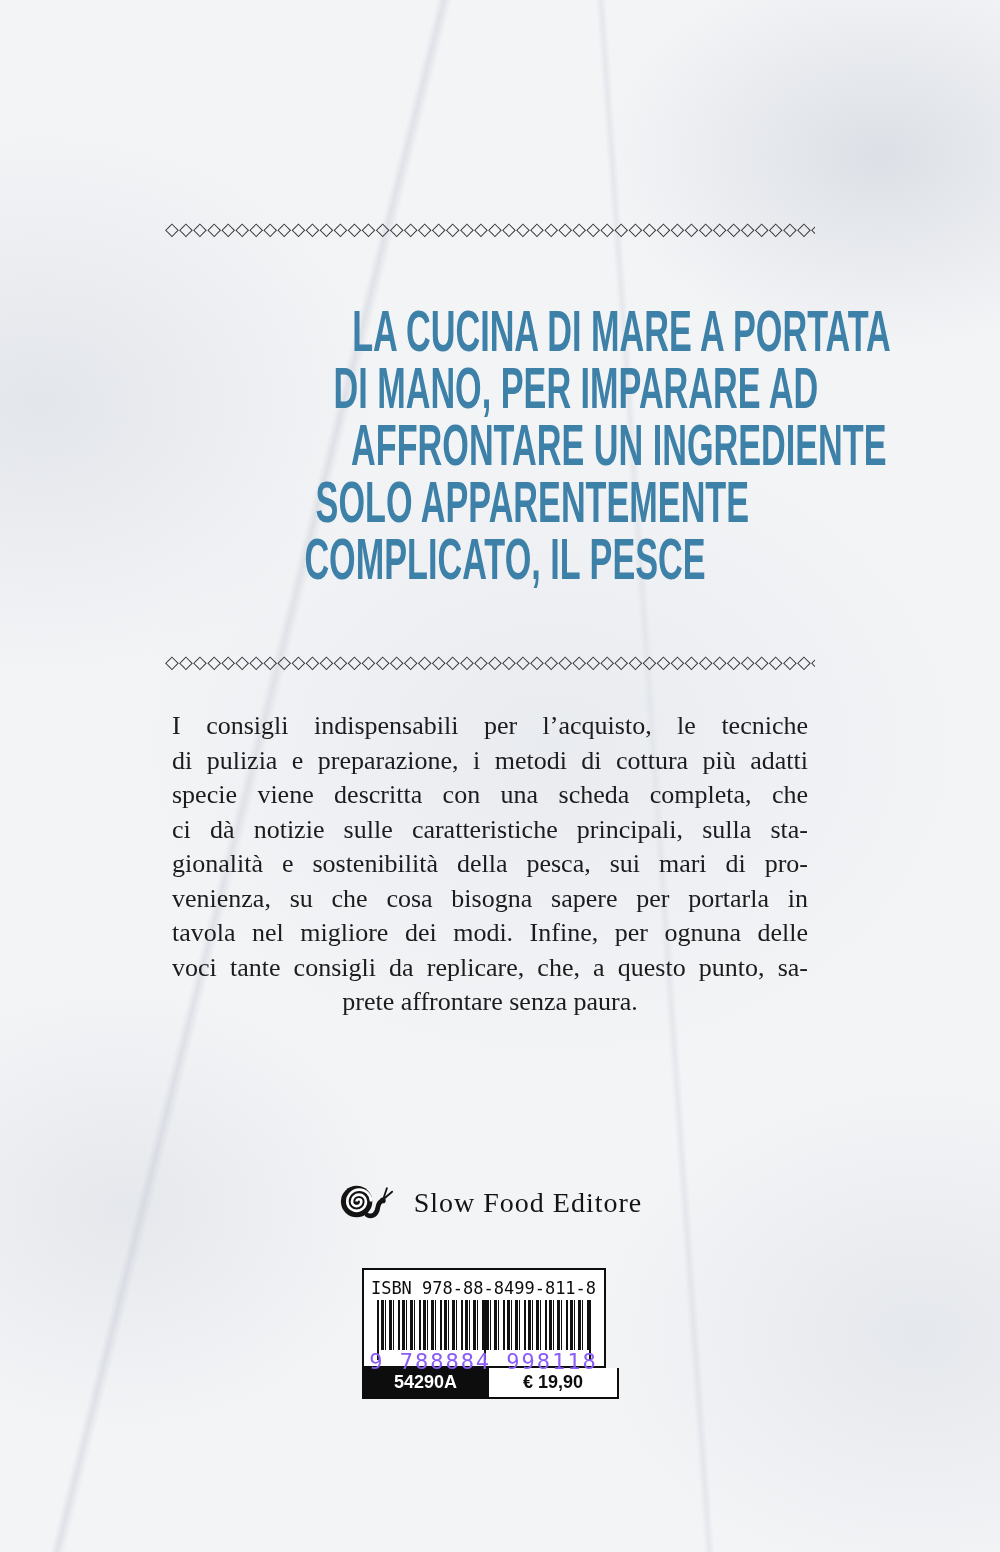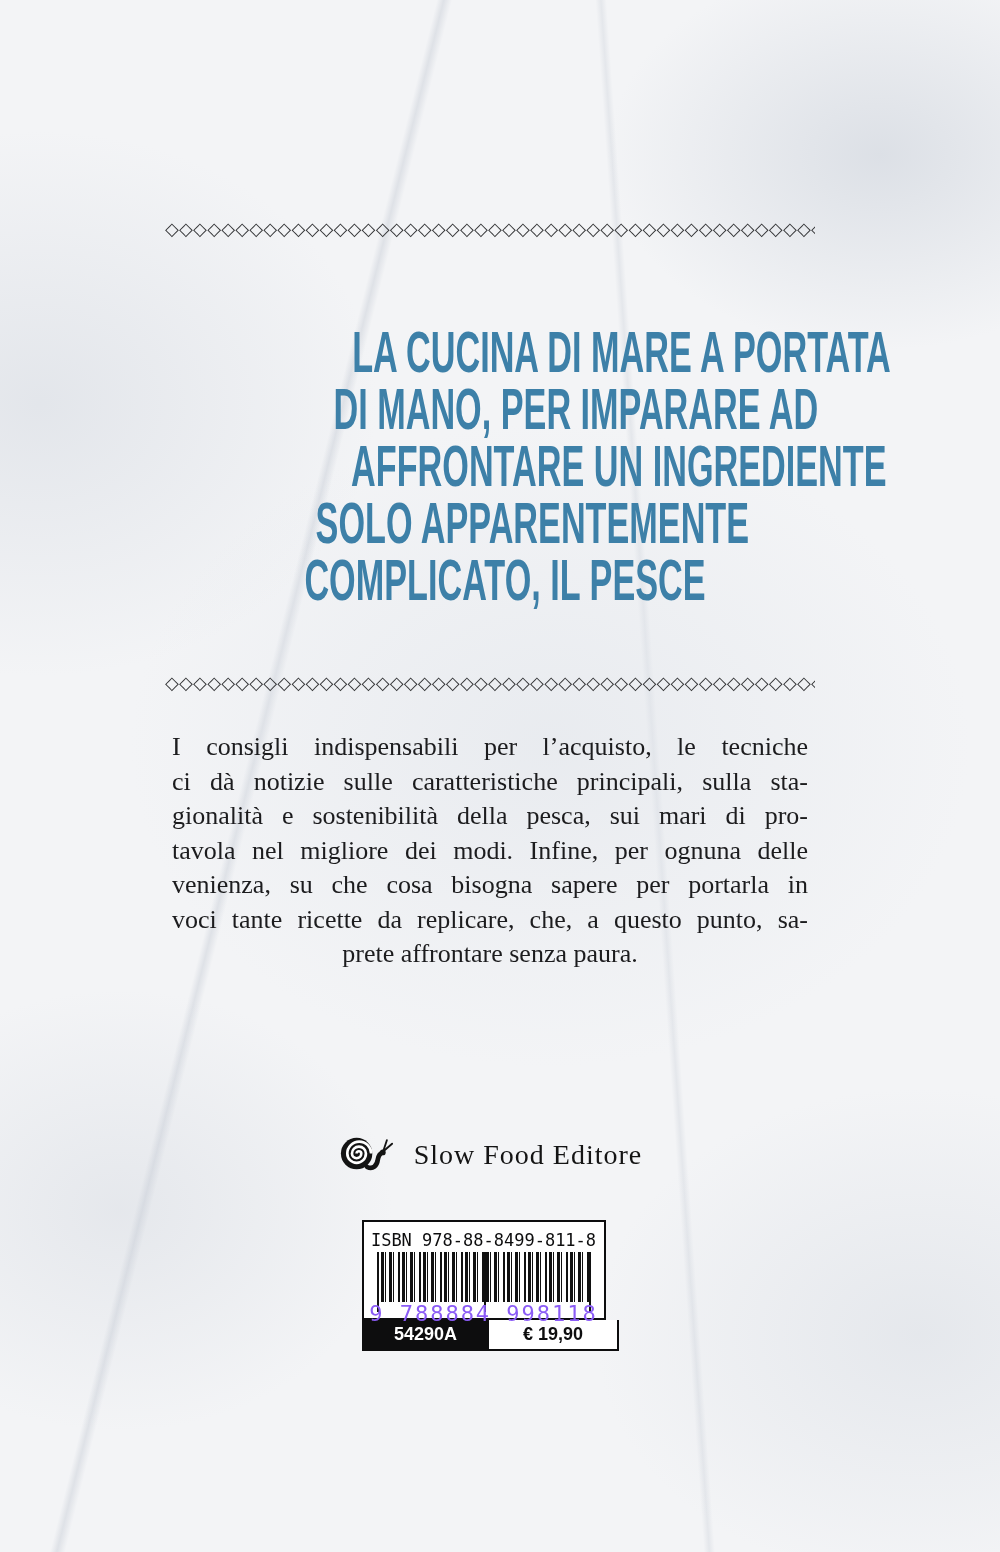--- a/index.html
+++ b/index.html
@@ -26,21 +26,21 @@
     color:#333436;
     text-align:center;
     white-space:nowrap;
     overflow:hidden;
     letter-spacing:0.2px;
   }
   .divider-top{margin-top:220px;}
   .divider-bottom{margin-top:66px;}
 
   .headline{
-    margin-top:85px;
+    margin-top:64px;
     color:#3d80a8;
     font-family:"Liberation Sans", sans-serif;
     font-weight:700;
     font-size:58px;
     line-height:57px;
     text-align:left;
   }
   .hl{
     width:max-content;
     margin:0 auto;
@@ -148,25 +148,27 @@
       <div class="hl">DI MANO, PER IMPARARE AD</div>
       <div class="hl">AFFRONTARE UN INGREDIENTE</div>
       <div class="hl">SOLO APPARENTEMENTE</div>
       <div class="hl">COMPLICATO, IL PESCE</div>
     </div>
 
     <div class="divider divider-bottom">◇◇◇◇◇◇◇◇◇◇◇◇◇◇◇◇◇◇◇◇◇◇◇◇◇◇◇◇◇◇◇◇◇◇◇◇◇◇◇◇◇◇◇◇◇◇◇◇◇◇◇◇◇◇◇◇◇◇◇</div>
 
     <div class="body-text">
       <div class="bodyline">I consigli indispensabili per l’acquisto, le tecniche</div>
+      <div class="bodyline">di pulizia e preparazione, i metodi di cottura più adatti</div>
+      <div class="bodyline">specie viene descritta con una scheda completa, che</div>
       <div class="bodyline">ci dà notizie sulle caratteristiche principali, sulla sta-</div>
       <div class="bodyline">gionalità e sostenibilità della pesca, sui mari di pro-</div>
+      <div class="bodyline">venienza, su che cosa bisogna sapere per portarla in</div>
       <div class="bodyline">tavola nel migliore dei modi. Infine, per ognuna delle</div>
-      <div class="bodyline">venienza, su che cosa bisogna sapere per portarla in</div>
-      <div class="bodyline">voci tante ricette da replicare, che, a questo punto, sa-</div>
+      <div class="bodyline">voci tante consigli da replicare, che, a questo punto, sa-</div>
       <div class="bodyline last">prete affrontare senza paura.</div>
     </div>
 
     <div class="publisher">
       <span>
         <svg width="64" height="46" viewBox="0 0 110 78" aria-hidden="true">
           <circle cx="32" cy="40" r="27" fill="#141414"></circle>
           <path d="M32 40 a4 4 0 0 1 8 0 a8 8 0 0 1 -16 0 a12 12 0 0 1 24 0 a16 16 0 0 1 -32 0 a20.5 20.5 0 0 1 41 0" fill="none" stroke="#ffffff" stroke-width="4.6"></path>
           <path d="M50 63 C60 68 67 61 68.5 50 C69.5 43 72 39.5 77 38" fill="none" stroke="#141414" stroke-width="8" stroke-linecap="round"></path>
           <circle cx="77" cy="38" r="5" fill="#141414"></circle>

